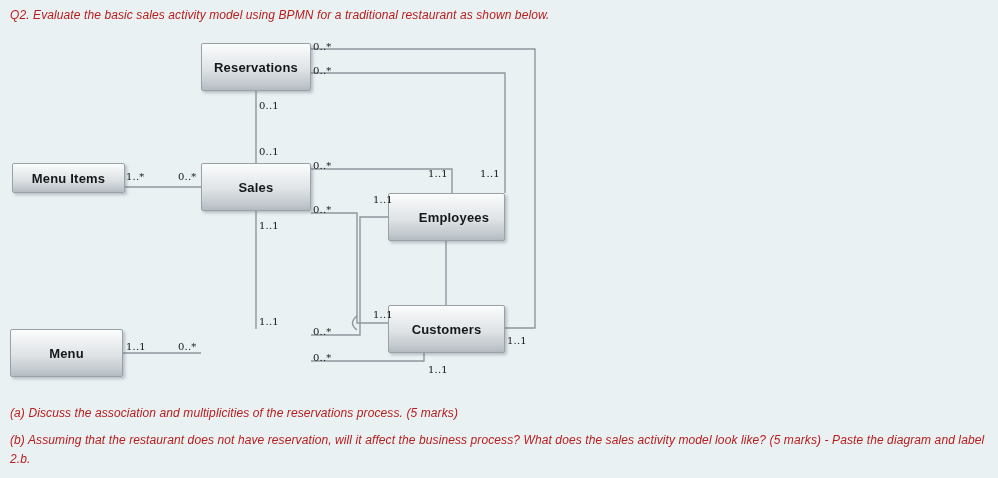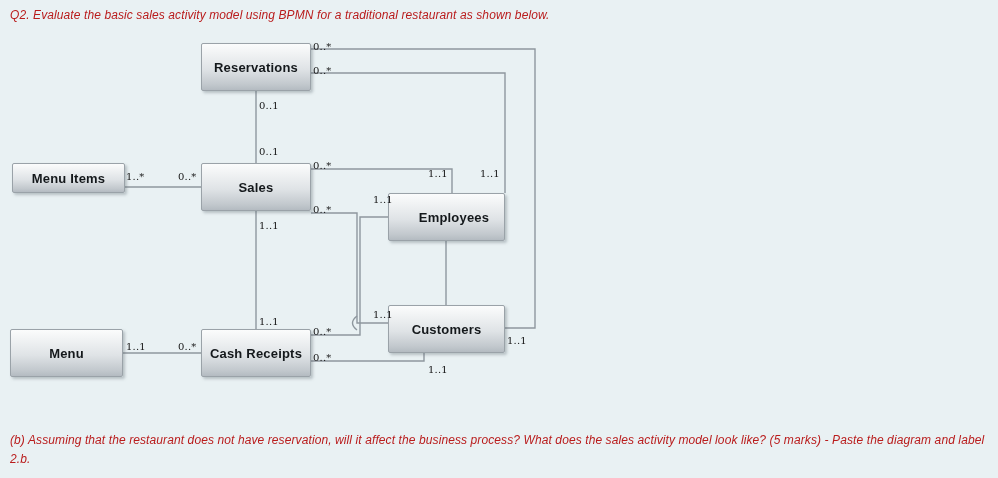--- a/index.html
+++ b/index.html
@@ -119,23 +119,20 @@
       </div>
       <div class="entity-box" style="left: 388px; top: 163px; width: 117px; height: 48px; padding-left: 15px;">
         <span class="entity-label">Employees</span>
       </div>
       <div class="entity-box" style="left: 388px; top: 275px; width: 117px; height: 48px;">
         <span class="entity-label">Customers</span>
       </div>
       <div class="entity-box" style="left: 10px; top: 299px; width: 113px; height: 48px;">
         <span class="entity-label">Menu</span>
       </div>
-      <div class="entity-box" style="left: 201px; top: 299px; width: 110px; height: 48px;">
-        <span class="entity-label">Cash Receipts</span>
-      </div>
       <span class="mult" style="left: 313px; top: 11px;">0..*</span>
       <span class="mult" style="left: 313px; top: 35px;">0..*</span>
       <span class="mult" style="left: 259px; top: 70px;">0..1</span>
       <span class="mult" style="left: 259px; top: 116px;">0..1</span>
       <span class="mult" style="left: 126px; top: 141px;">1..*</span>
       <span class="mult" style="left: 178px; top: 141px;">0..*</span>
       <span class="mult" style="left: 313px; top: 130px;">0..*</span>
       <span class="mult" style="left: 313px; top: 174px;">0..*</span>
       <span class="mult" style="left: 428px; top: 138px;">1..1</span>
       <span class="mult" style="left: 480px; top: 138px;">1..1</span>
@@ -144,16 +141,17 @@
       <span class="mult" style="left: 373px; top: 279px;">1..1</span>
       <span class="mult" style="left: 507px; top: 305px;">1..1</span>
       <span class="mult" style="left: 259px; top: 286px;">1..1</span>
       <span class="mult" style="left: 313px; top: 296px;">0..*</span>
       <span class="mult" style="left: 313px; top: 322px;">0..*</span>
       <span class="mult" style="left: 428px; top: 334px;">1..1</span>
       <span class="mult" style="left: 126px; top: 311px;">1..1</span>
       <span class="mult" style="left: 178px; top: 311px;">0..*</span>
     </div>
 
+  <div class="q-text" id="part-a">(a) Discuss the association and multiplicities of the reservations process.  (5 marks)</div>
 
   <div class="q-text" id="part-b">(b) Assuming that the restaurant does not have reservation, will it affect the business process? What does the sales activity model look like? (5 marks) - Paste the diagram and label 2.b.</div>
 
 </div>
 
 </body></html>

